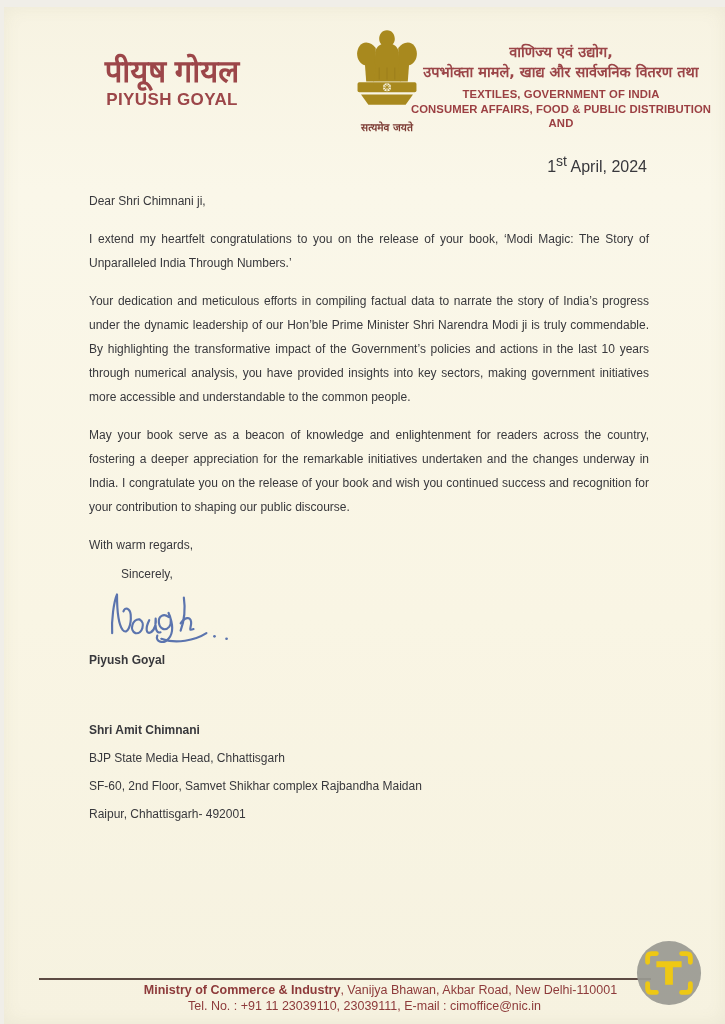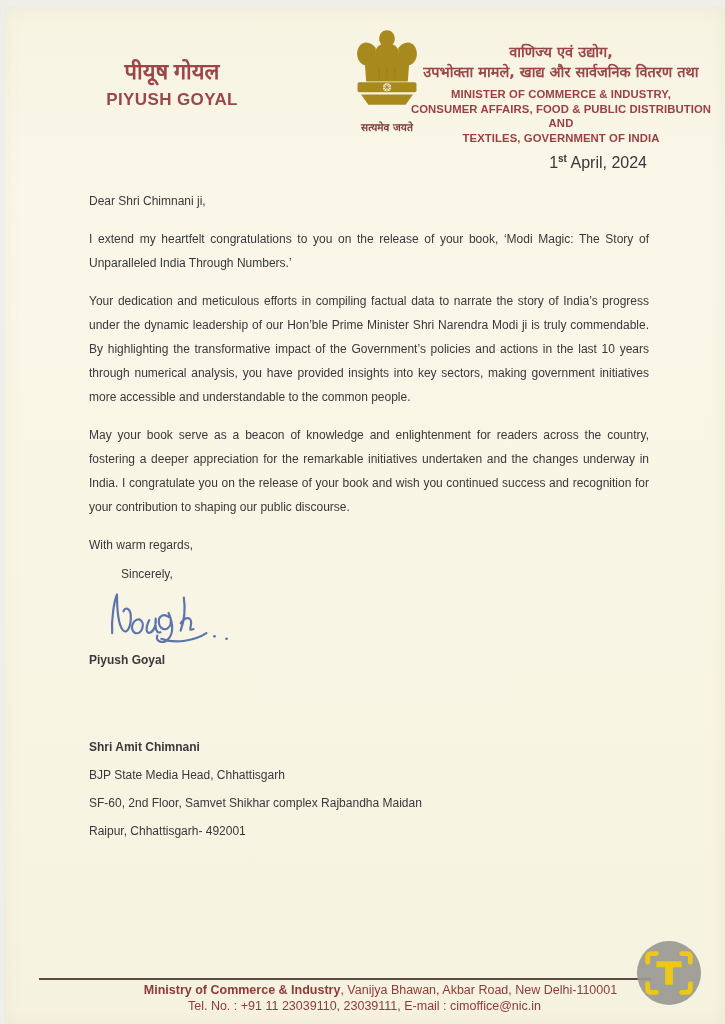--- a/index.html
+++ b/index.html
@@ -18,22 +18,22 @@
     background: linear-gradient(180deg, #f7f3e2 0%, #faf7e9 18%, #f9f5e4 60%, #f6f2e0 100%);
     box-shadow: inset 0 0 18px rgba(120,110,80,0.08);
   }
 
   
   .header-left {
     position: absolute; left: 83px; top: 50px; width: 170px;
     text-align: center; color: #9c4649;
   }
   .name-hindi {
-    font-family: Liberation Serif, serif;
-    font-size: 22px; font-weight: 700; line-height: 30px;
+    font-family: Liberation Sans, sans-serif;
+    font-size: 31px; font-weight: 700; line-height: 30px;
   }
   .name-english {
     font-size: 17px; font-weight: 700; letter-spacing: 0.4px;
     line-height: 22px; margin-top: 2px;
   }
   .emblem-wrap {
     position: absolute; left: 335px; top: 20px; width: 96px;
     text-align: center;
   }
   .emblem-caption {
@@ -51,35 +51,35 @@
   .ministry-english {
     font-size: 11.3px; font-weight: 700; color: #9b3f42; line-height: 14.5px;
     margin-top: 5px; letter-spacing: 0.1px;
   }
 
   
   .letter-date {
     position: absolute; top: 146px; right: 78px;
     font-size: 16px; color: #38383c;
   }
-  .letter-date sup { font-size: 10px; font-weight: bold; }
+  .letter-date sup { font-size: 14px; }
 
   
   .letter-body {
     position: absolute; left: 85px; top: 182px; width: 560px;
     font-size: 12px; line-height: 24px; color: #38383c;
   }
   .letter-body p { margin: 0 0 14px 0; text-align: justify; }
   .letter-body p.no-justify { text-align: left; }
   .salutation { margin-bottom: 14px; }
   .sig-block { margin-top: 2px; }
   .sig-svg { display: block; margin-left: 2px; }
   .signatory-name { font-weight: 700; margin-top: 2px; }
 
-  .recipient { margin-top: 61px; line-height: 28px; }
+  .recipient { margin-top: 44px; line-height: 28px; }
   .recipient-name { font-weight: 700; }
 
   
   .footer-rule {
     position: absolute; left: 35px; top: 971px; width: 612px; height: 2px;
     background: #5d4a43;
   }
   .footer-text {
     position: absolute; left: 0; top: 975px; width: 100%;
     text-align: center; color: #8d3a3a;
@@ -129,23 +129,22 @@
       </svg>
       <div class="emblem-caption">सत्यमेव जयते</div>
     </div>
 
     <div class="header-right">
       <div class="ministry-hindi">
         <div>वाणिज्य एवं उद्योग,</div>
         <div>उपभोक्ता मामले, खाद्य और सार्वजनिक वितरण तथा</div>
       </div>
       <div class="ministry-english">
-        <div>MINISTER OF COMMERCE &amp; INDUSTRY,</div>
+        <div>TEXTILES, GOVERNMENT OF INDIA</div>
         <div>CONSUMER AFFAIRS, FOOD &amp; PUBLIC DISTRIBUTION AND</div>
-        <div>TEXTILES, GOVERNMENT OF INDIA</div>
       </div>
     </div>
 
     <div class="letter-date"><span>1</span><sup>st</sup><span> April, 2024</span></div>
 
     <div class="letter-body">
       <p class="salutation no-justify">Dear Shri Chimnani ji,</p>
       <p>I extend my heartfelt congratulations to you on the release of your book, ‘Modi Magic: The Story of Unparalleled India Through Numbers.’</p>
       <p>Your dedication and meticulous efforts in compiling factual data to narrate the story of India’s progress under the dynamic leadership of our Hon’ble Prime Minister Shri Narendra Modi ji is truly commendable. By highlighting the transformative impact of the Government’s policies and actions in the last 10 years through numerical analysis, you have provided insights into key sectors, making government initiatives more accessible and understandable to the common people.</p>
       <p>May your book serve as a beacon of knowledge and enlightenment for readers across the country, fostering a deeper appreciation for the remarkable initiatives undertaken and the changes underway in India. I congratulate you on the release of your book and wish you continued success and recognition for your contribution to shaping our public discourse.</p>

